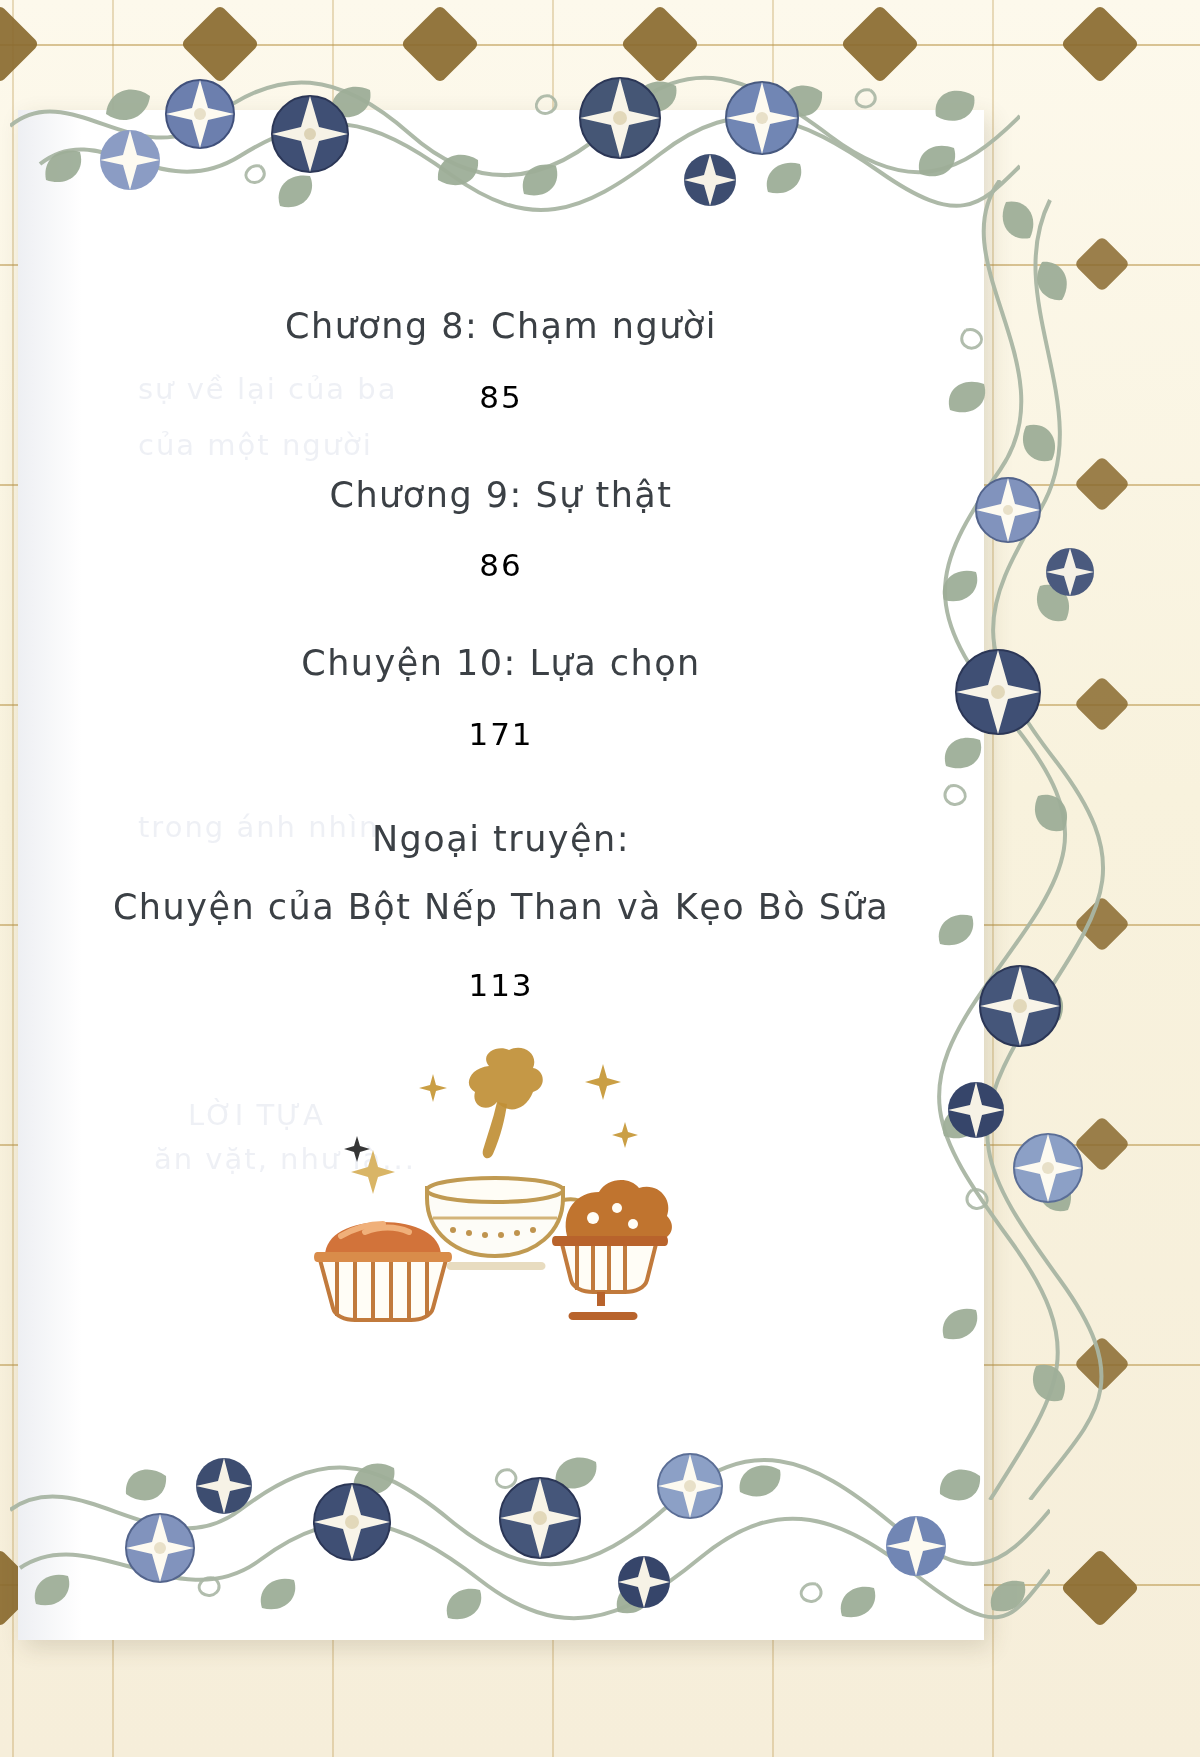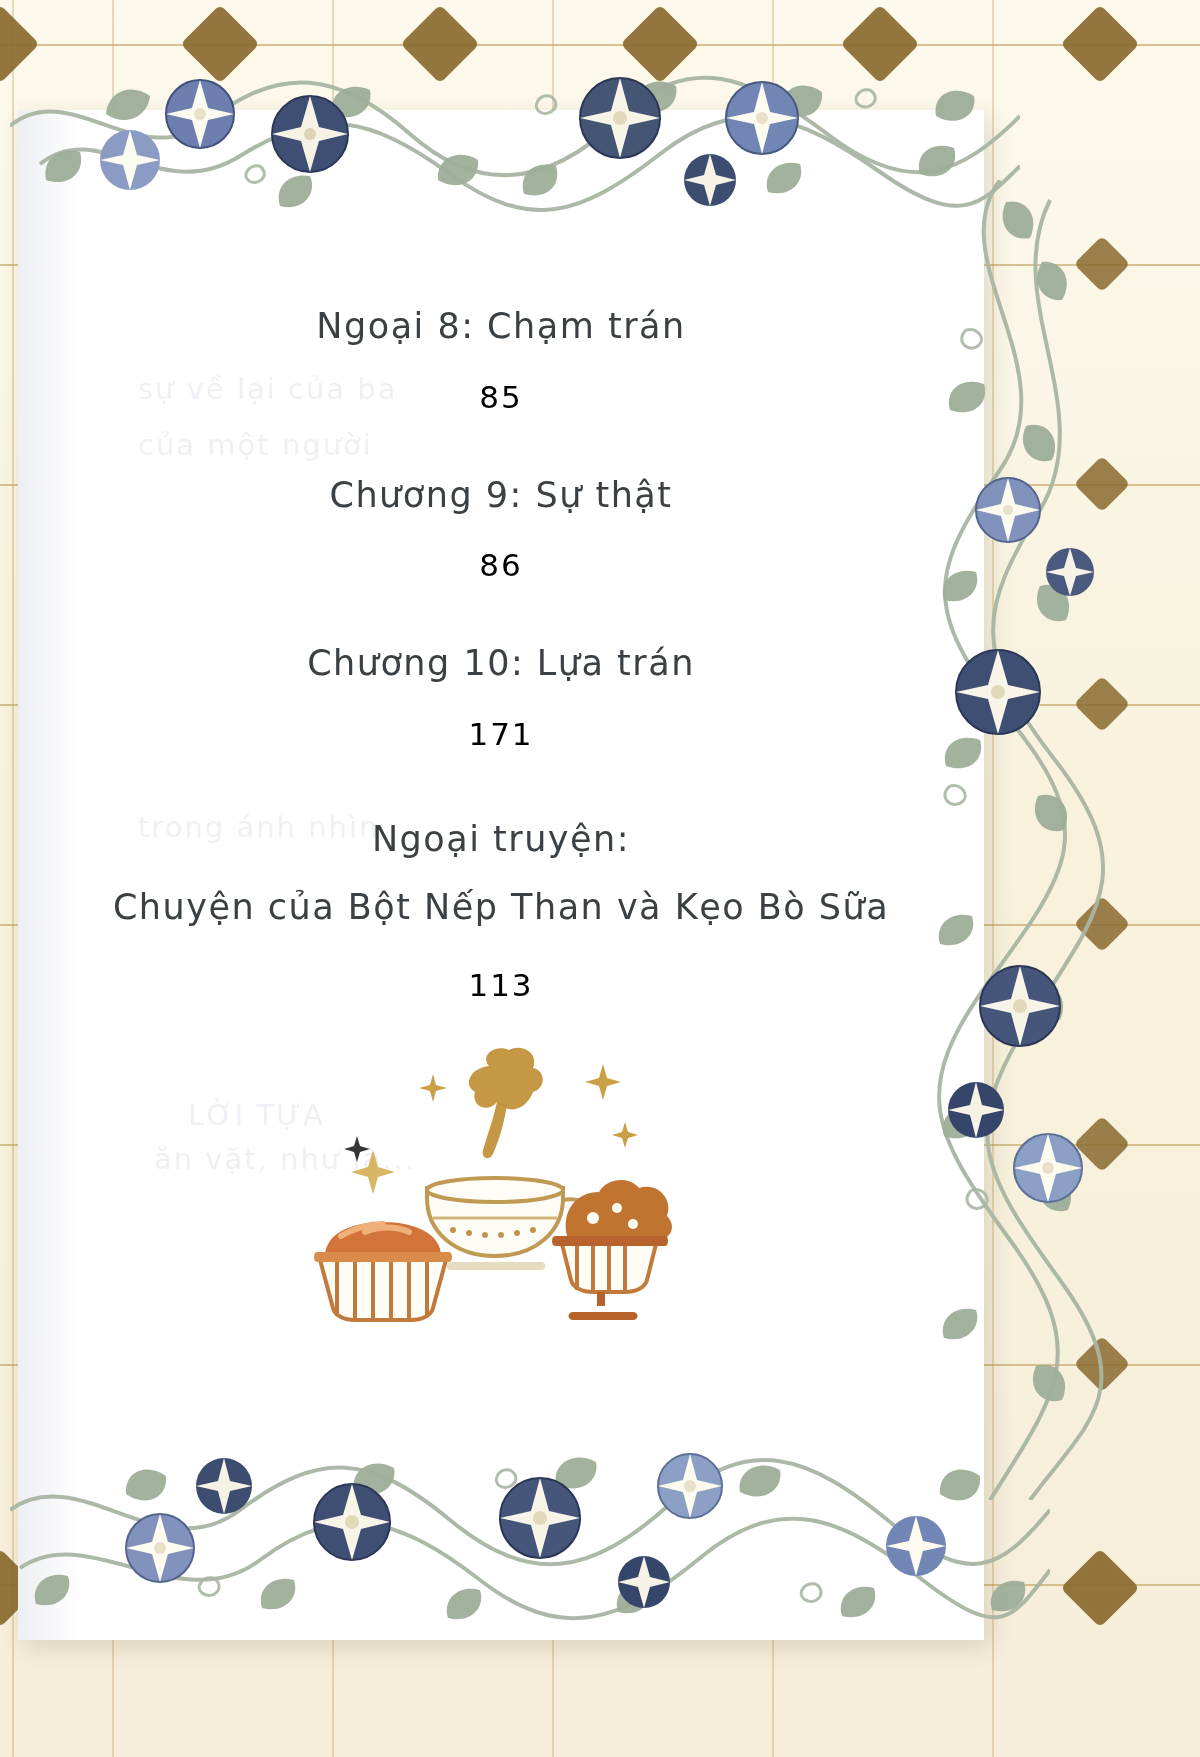--- a/index.html
+++ b/index.html
@@ -159,31 +159,31 @@
 
     <div class="bleed-text" style="top:262px;">sự về lại của ba</div>
     <div class="bleed-text" style="top:318px;">của một người</div>
     <div class="bleed-text" style="top:700px;">trong ánh nhìn</div>
     <div class="bleed-text" style="top:988px; left:170px;">LỜI TỰA</div>
     <div class="bleed-text" style="top:1032px; left:136px;">ăn vặt, như là...</div>
 
     <div class="toc">
 
       <div class="toc-entry">
-        <div class="toc-title">Ngoại 8: Chạm trán</div>
+        <div class="toc-title">Chương 8: Chạm người</div>
         <div class="toc-page">85</div>
       </div>
 
       <div class="toc-entry">
         <div class="toc-title">Chương 9: Sự thật</div>
         <div class="toc-page">86</div>
       </div>
 
       <div class="toc-entry">
-        <div class="toc-title">Chương 10: Lựa trán</div>
+        <div class="toc-title">Chuyện 10: Lựa chọn</div>
         <div class="toc-page">171</div>
       </div>
 
       <div class="toc-entry extra">
         <div class="toc-title small-gap">Ngoại truyện:</div>
         <div class="toc-title">Chuyện của Bột Nếp Than và Kẹo Bò Sữa</div>
         <div class="toc-page">113</div>
       </div>
 
     </div>

